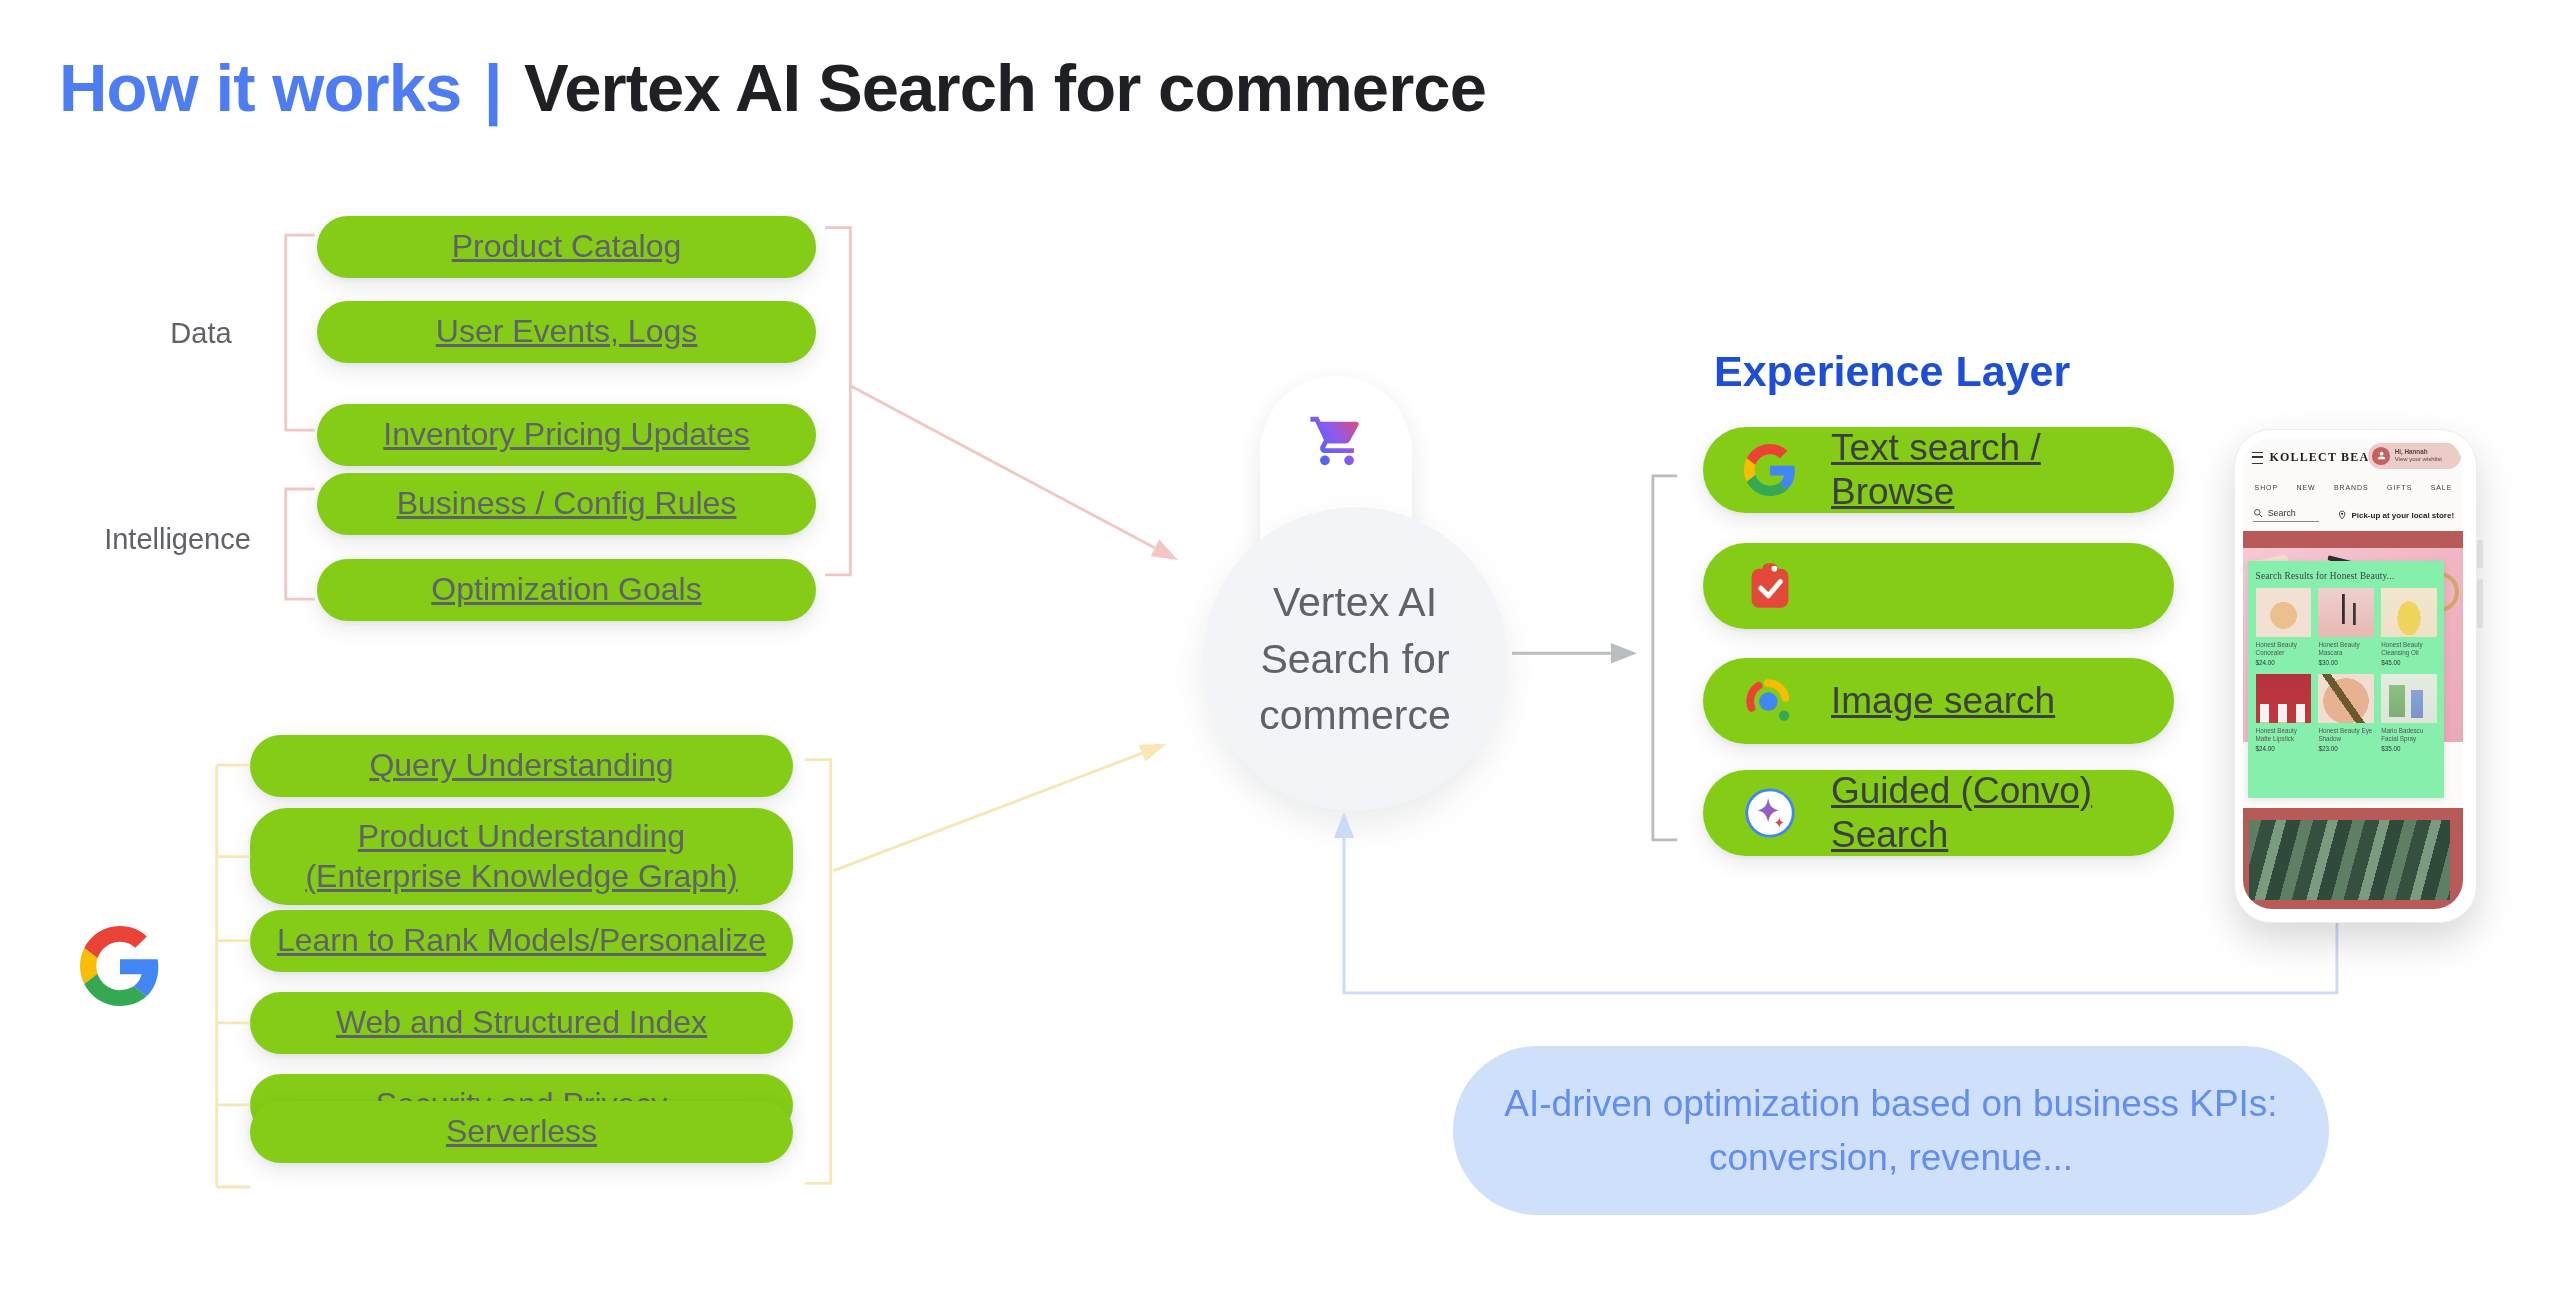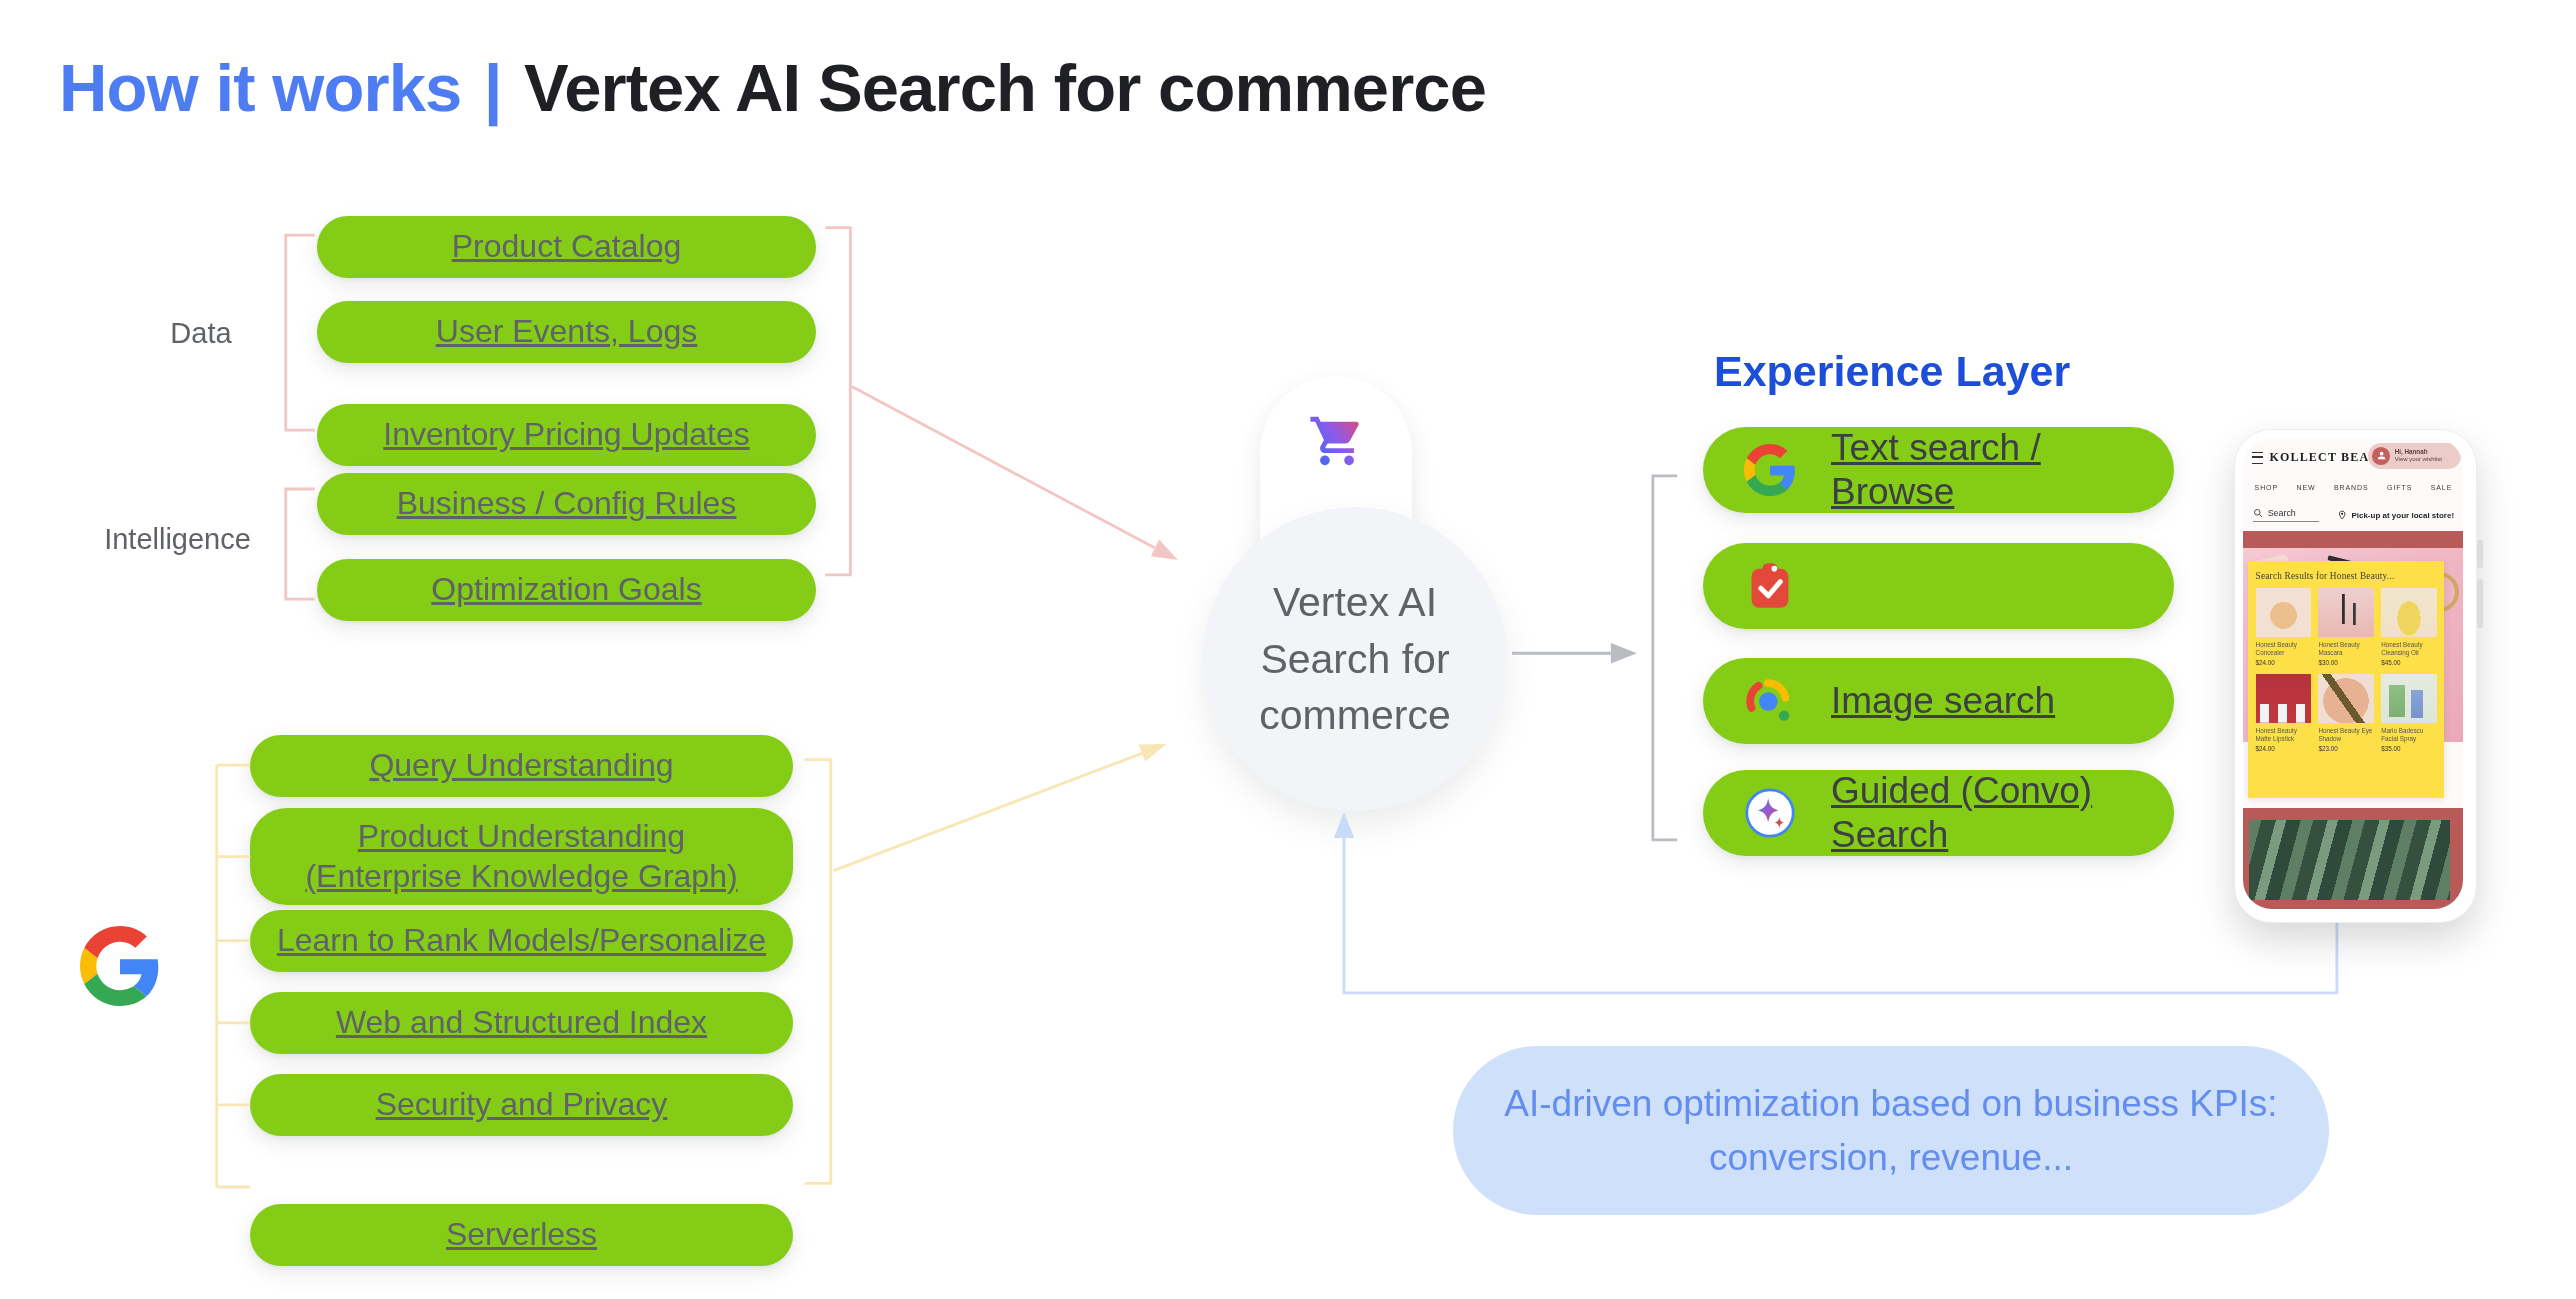--- a/index.html
+++ b/index.html
@@ -84,21 +84,21 @@
           margin-left:13px;white-space:nowrap;}
   .p-strip{position:absolute;left:0;top:93px;width:100%;height:17px;background:#b85a57;}
   .p-hero{position:absolute;left:0;top:110px;width:100%;height:194px;
           background:linear-gradient(135deg,#f6c9d4 0%,#f0b5c3 55%,#eaa9b8 100%);}
   .p-hero::before{content:"";position:absolute;left:7.5px;top:9.3px;width:39px;height:28px;
           background:#f4ddcf;border-radius:3.7px;transform:rotate(-12deg);}
   .p-hero::after{content:"";position:absolute;left:84px;top:15px;width:65px;height:4.7px;
           background:#2f2f33;border-radius:1.9px;transform:rotate(14deg);}
   .hero-ring{position:absolute;right:4.7px;top:24px;width:32px;height:32px;border:4.7px solid #c8a246;
           border-radius:50%;opacity:.75;}
-  .p-card{position:absolute;left:4.7px;top:123px;width:196px;height:237px;background:#fde047;
+  .p-card{position:absolute;left:4.7px;top:123px;width:196px;height:237px;background:#86efac;
           box-shadow:0 1.9px 7.5px rgba(0,0,0,.10);padding:9.3px 7.5px;box-sizing:border-box;}
   .res-title{font-family:"Liberation Serif",serif;font-size:9.3px;color:#3c3c3c;letter-spacing:0.2px;
              margin-bottom:7.5px;white-space:nowrap;}
   .p-grid{display:grid;grid-template-columns:repeat(3,1fr);column-gap:7.5px;row-gap:8.4px;}
   .prod{display:flex;flex-direction:column;}
   .prod-img{width:100%;height:49px;background-repeat:no-repeat;}
   .prod-name{font-size:6.3px;color:#555;line-height:1.35;margin-top:3.7px;min-height:17px;}
   .prod-price{font-size:6.3px;color:#333;margin-top:0.9px;}
   .img-1{background:radial-gradient(circle at 50% 56%,#ecbf8e 0 34%,#f2e0d3 35%);}
   .img-2{background-image:linear-gradient(#303030,#303030),linear-gradient(#3a3a3a,#3a3a3a),
@@ -170,21 +170,21 @@
     <path fill="#FBBC05" d="M10.53 28.59c-.48-1.45-.76-2.99-.76-4.59s.27-3.14.76-4.59l-7.98-6.19C.92 16.46 0 20.12 0 24c0 3.88.92 7.54 2.56 10.78l7.97-6.19z"></path>
     <path fill="#34A853" d="M24 48c6.48 0 11.93-2.13 15.89-5.81l-7.73-6c-2.15 1.45-4.92 2.3-8.16 2.3-6.26 0-11.57-4.22-13.47-9.91l-7.98 6.19C6.51 42.62 14.62 48 24 48z"></path>
   </svg>
 
   <div class="pill g-pill pre" style="top:735px;">Query Understanding</div>
   <div class="pill g-pill pre" style="top:808px;height:97px;">Product Understanding
 (Enterprise Knowledge Graph)</div>
   <div class="pill g-pill pre" style="top:910px;">Learn to Rank Models/Personalize</div>
   <div class="pill g-pill pre" style="top:992px;">Web and Structured Index</div>
   <div class="pill g-pill pre" style="top:1074px;">Security and Privacy</div>
-  <div class="pill g-pill pre" style="top:1204px;">Serverless</div>
+  <div class="pill g-pill pre" style="top:1101px;">Serverless</div>
 
   <div class="tombstone"></div>
   <div class="cart-wrap">
     <svg viewBox="0 0 24 24" width="58" height="58">
       <defs>
         <linearGradient id="cartg" x1="0" y1="0.85" x2="1" y2="0.15">
           <stop offset="0" stop-color="#3e6af0"></stop>
           <stop offset="0.55" stop-color="#8a5bee"></stop>
           <stop offset="1" stop-color="#d44d86"></stop>
         </linearGradient>

